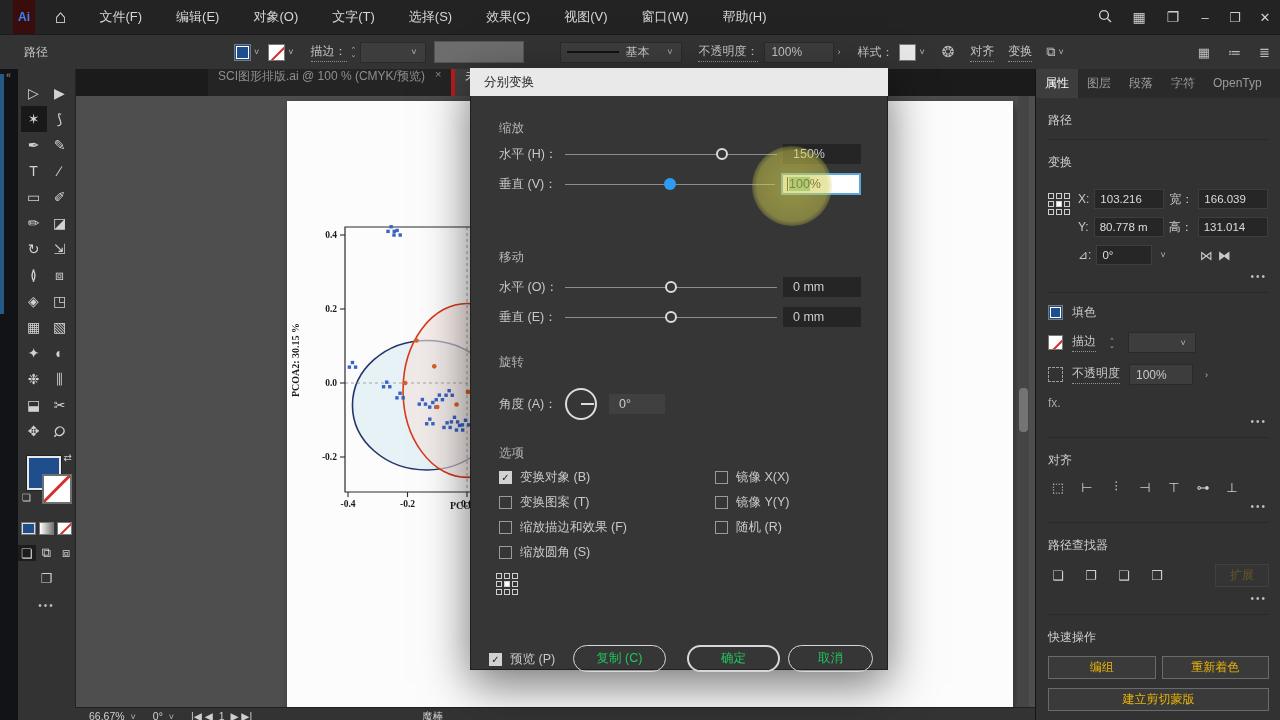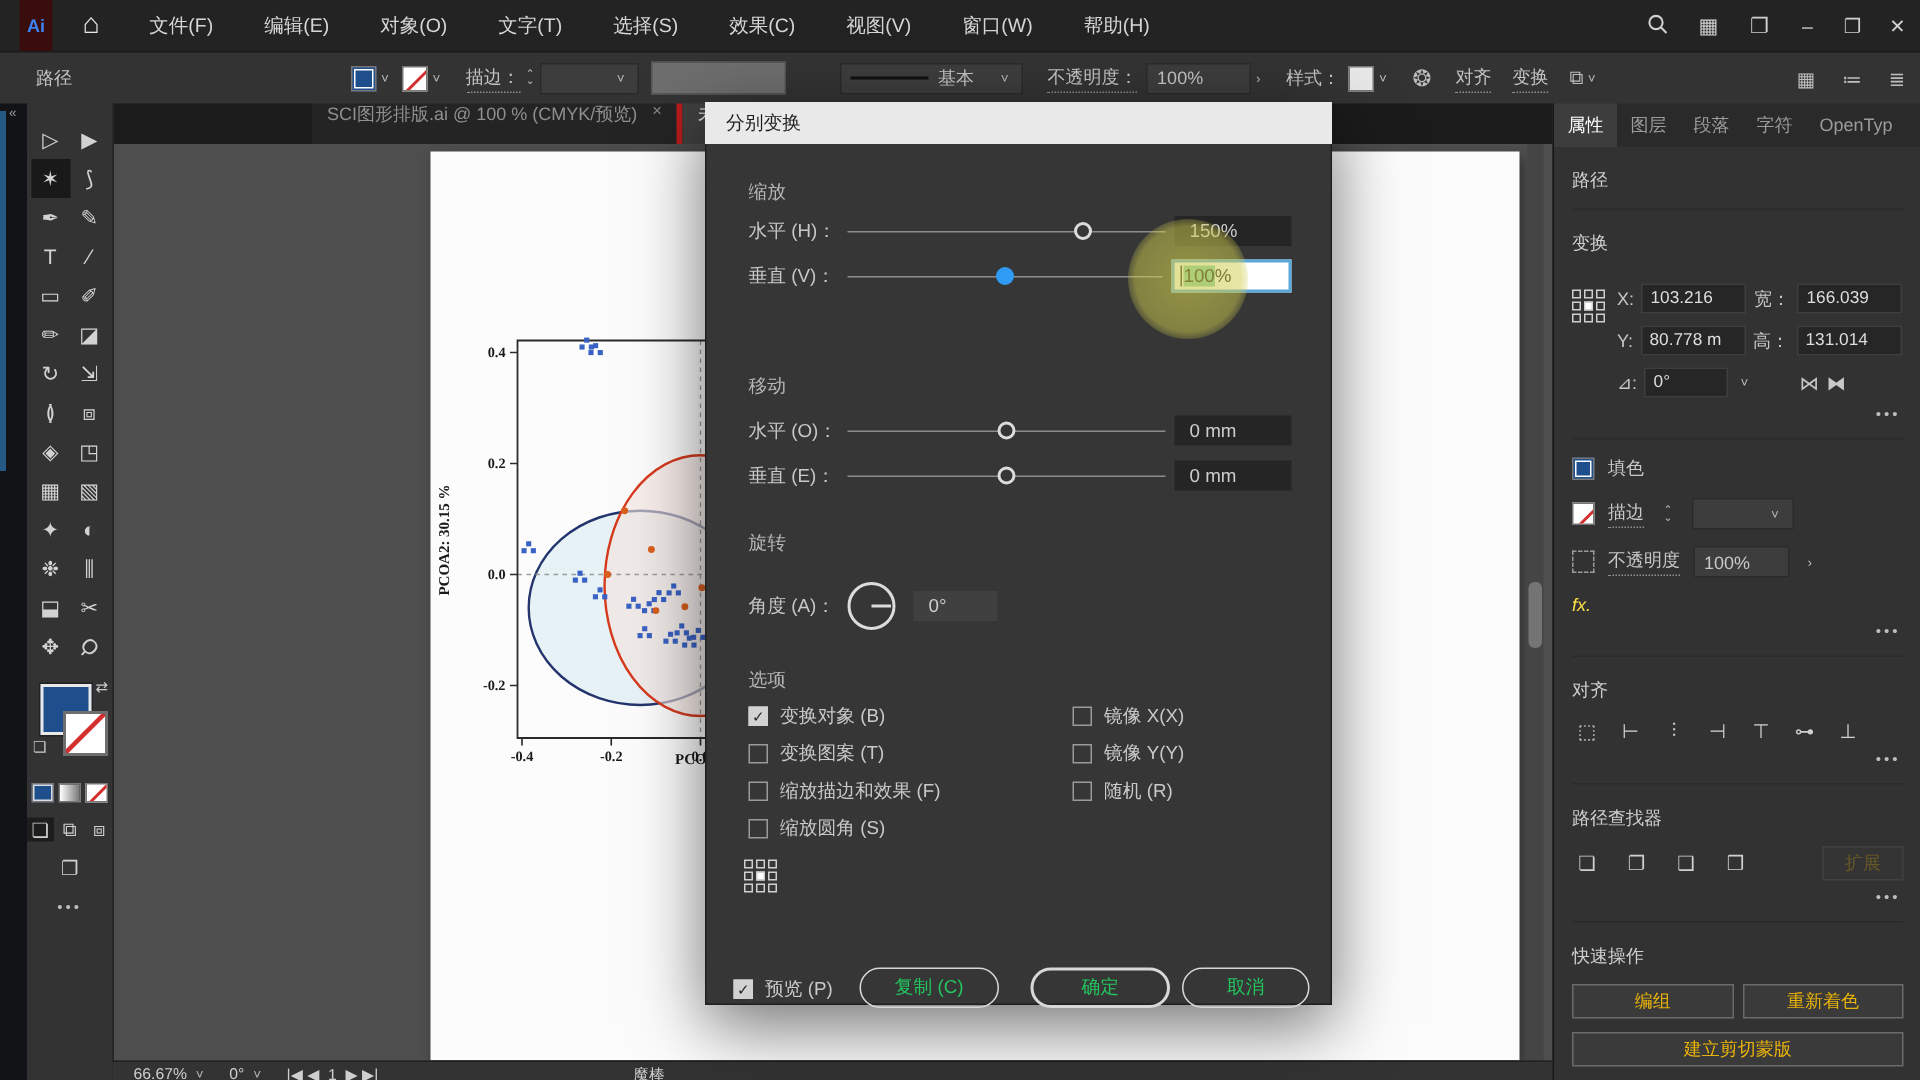--- a/index.html
+++ b/index.html
@@ -408,21 +408,21 @@
         <span class="obox" style="width:54px;">
             <span style="margin-left:auto;" class="chev">˅</span>
           </span>
       </div>
       <div class="approw">
         <span class="dash-sq"></span>
         <span class="dotted-u">不透明度</span>
         <span class="obox" style="width:50px;">100%</span>
         <span class="chev">›</span>
       </div>
-      <div class="approw" style="font-style:italic;color:#fde047;">
+      <div class="approw" style="color:#a3a3a3;">
         <span>fx.</span>
       </div>
       <div class="pmore">•••</div>
       <div class="pdiv"></div>
       <div class="phead">对齐</div>
       <div id="align-icons" style="display:flex;gap:9px;margin-top:10px;">
           <span class="pico">⬚</span>
           <span class="pico">⊢</span>
           <span class="pico">⫶</span>
           <span class="pico">⊣</span>

